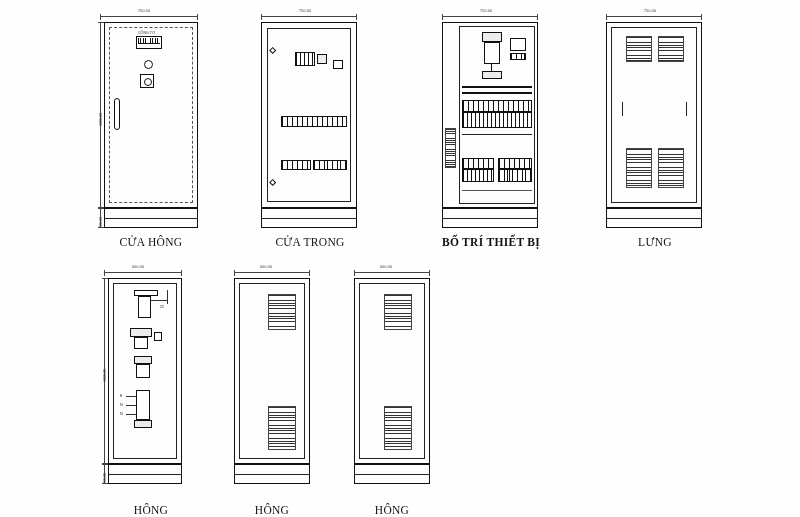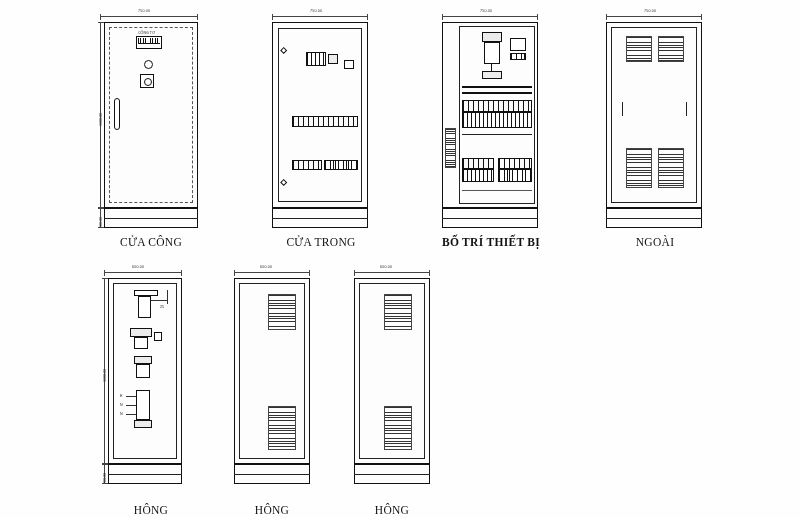--- a/index.html
+++ b/index.html
@@ -260,24 +260,24 @@
     </div>
     <div class="tiny-text" style="left:42px; top:23px;">CÔNG TƠ</div>
 
     <div class="lamp" style="left:48px; top:52px; width:7px; height:7px;"></div>
 
     <div class="dev" style="left:44px; top:66px; width:14px; height:14px;"></div>
     <div class="lamp" style="left:48px; top:70px; width:6px; height:6px;"></div>
 
     <div class="pill" style="left:18px; top:90px; width:6px; height:32px; border-radius:3px;"></div>
 
-    <div class="caption" style="left:-5px; top:228px; width:120px;">CỬA CÔNG</div>
-  </div>
-
-  <div class="view" style="left:266px; top:8px; width:110px; height:228px;">
+    <div class="caption" style="left:-5px; top:228px; width:120px;">CỬA HÔNG</div>
+  </div>
+
+  <div class="view" style="left:255px; top:8px; width:110px; height:228px;">
 
     <div class="dim-h" style="left:6px; top:8px; width:96px;"></div>
     <div class="dim" style="left:44px; top:1px;">750.00</div>
 
     <div class="cab-outer" style="left:6px; top:14px; width:96px; height:186px;"></div>
     <div class="cab-inner" style="left:12px; top:20px; width:84px; height:174px;"></div>
 
     <div class="plinth" style="left:6px; top:200px; width:96px; height:20px;"></div>
     <div class="hline" style="left:6px; top:210px; width:96px;"></div>
 
@@ -349,21 +349,21 @@
 
     <div class="louver" style="left:26px; top:28px; width:26px; height:26px;"></div>
     <div class="louver" style="left:58px; top:28px; width:26px; height:26px;"></div>
 
     <div class="louver" style="left:26px; top:140px; width:26px; height:40px;"></div>
     <div class="louver" style="left:58px; top:140px; width:26px; height:40px;"></div>
 
     <div class="vline" style="left:22px; top:94px; height:14px;"></div>
     <div class="vline" style="left:86px; top:94px; height:14px;"></div>
 
-    <div class="caption" style="left:-5px; top:228px; width:120px;">NGOÀI</div>
+    <div class="caption" style="left:-5px; top:228px; width:120px;">LƯNG</div>
   </div>
 
   <div class="view" style="left:96px; top:264px; width:110px; height:248px;">
 
     <div class="dim-h" style="left:8px; top:8px; width:78px;"></div>
     <div class="dim" style="left:36px; top:1px;">600.00</div>
 
     <div class="dim-v" style="left:8px; top:14px; height:186px;"></div>
     <div class="dim-label-v" style="left:7px; top:118px;">1300.00</div>
 

